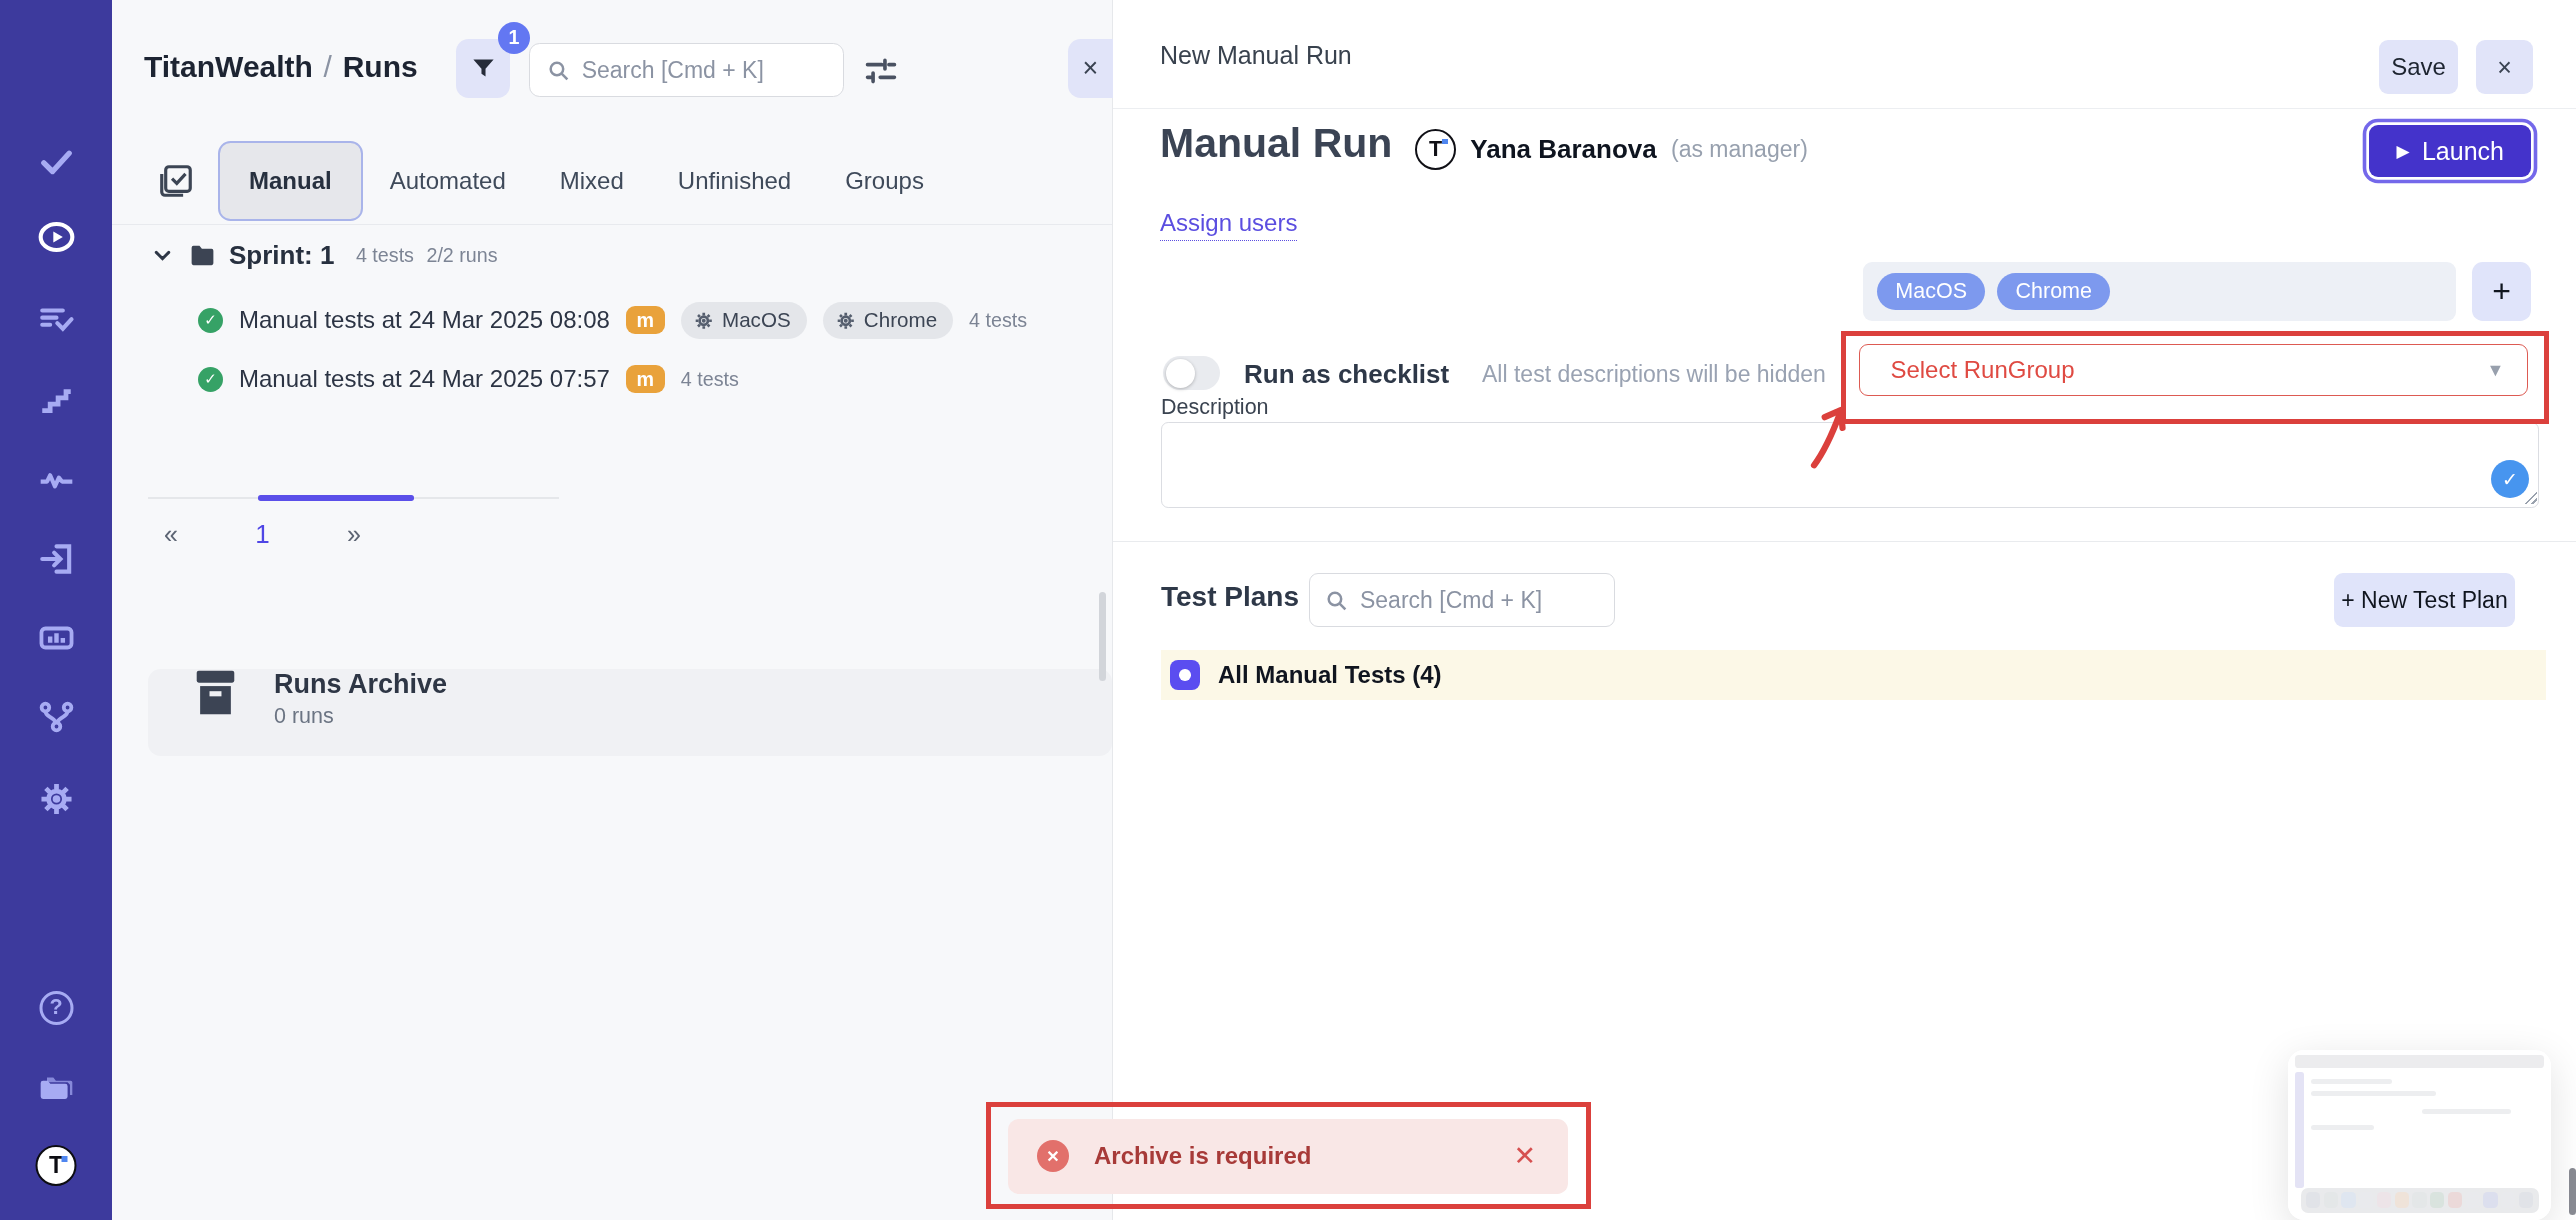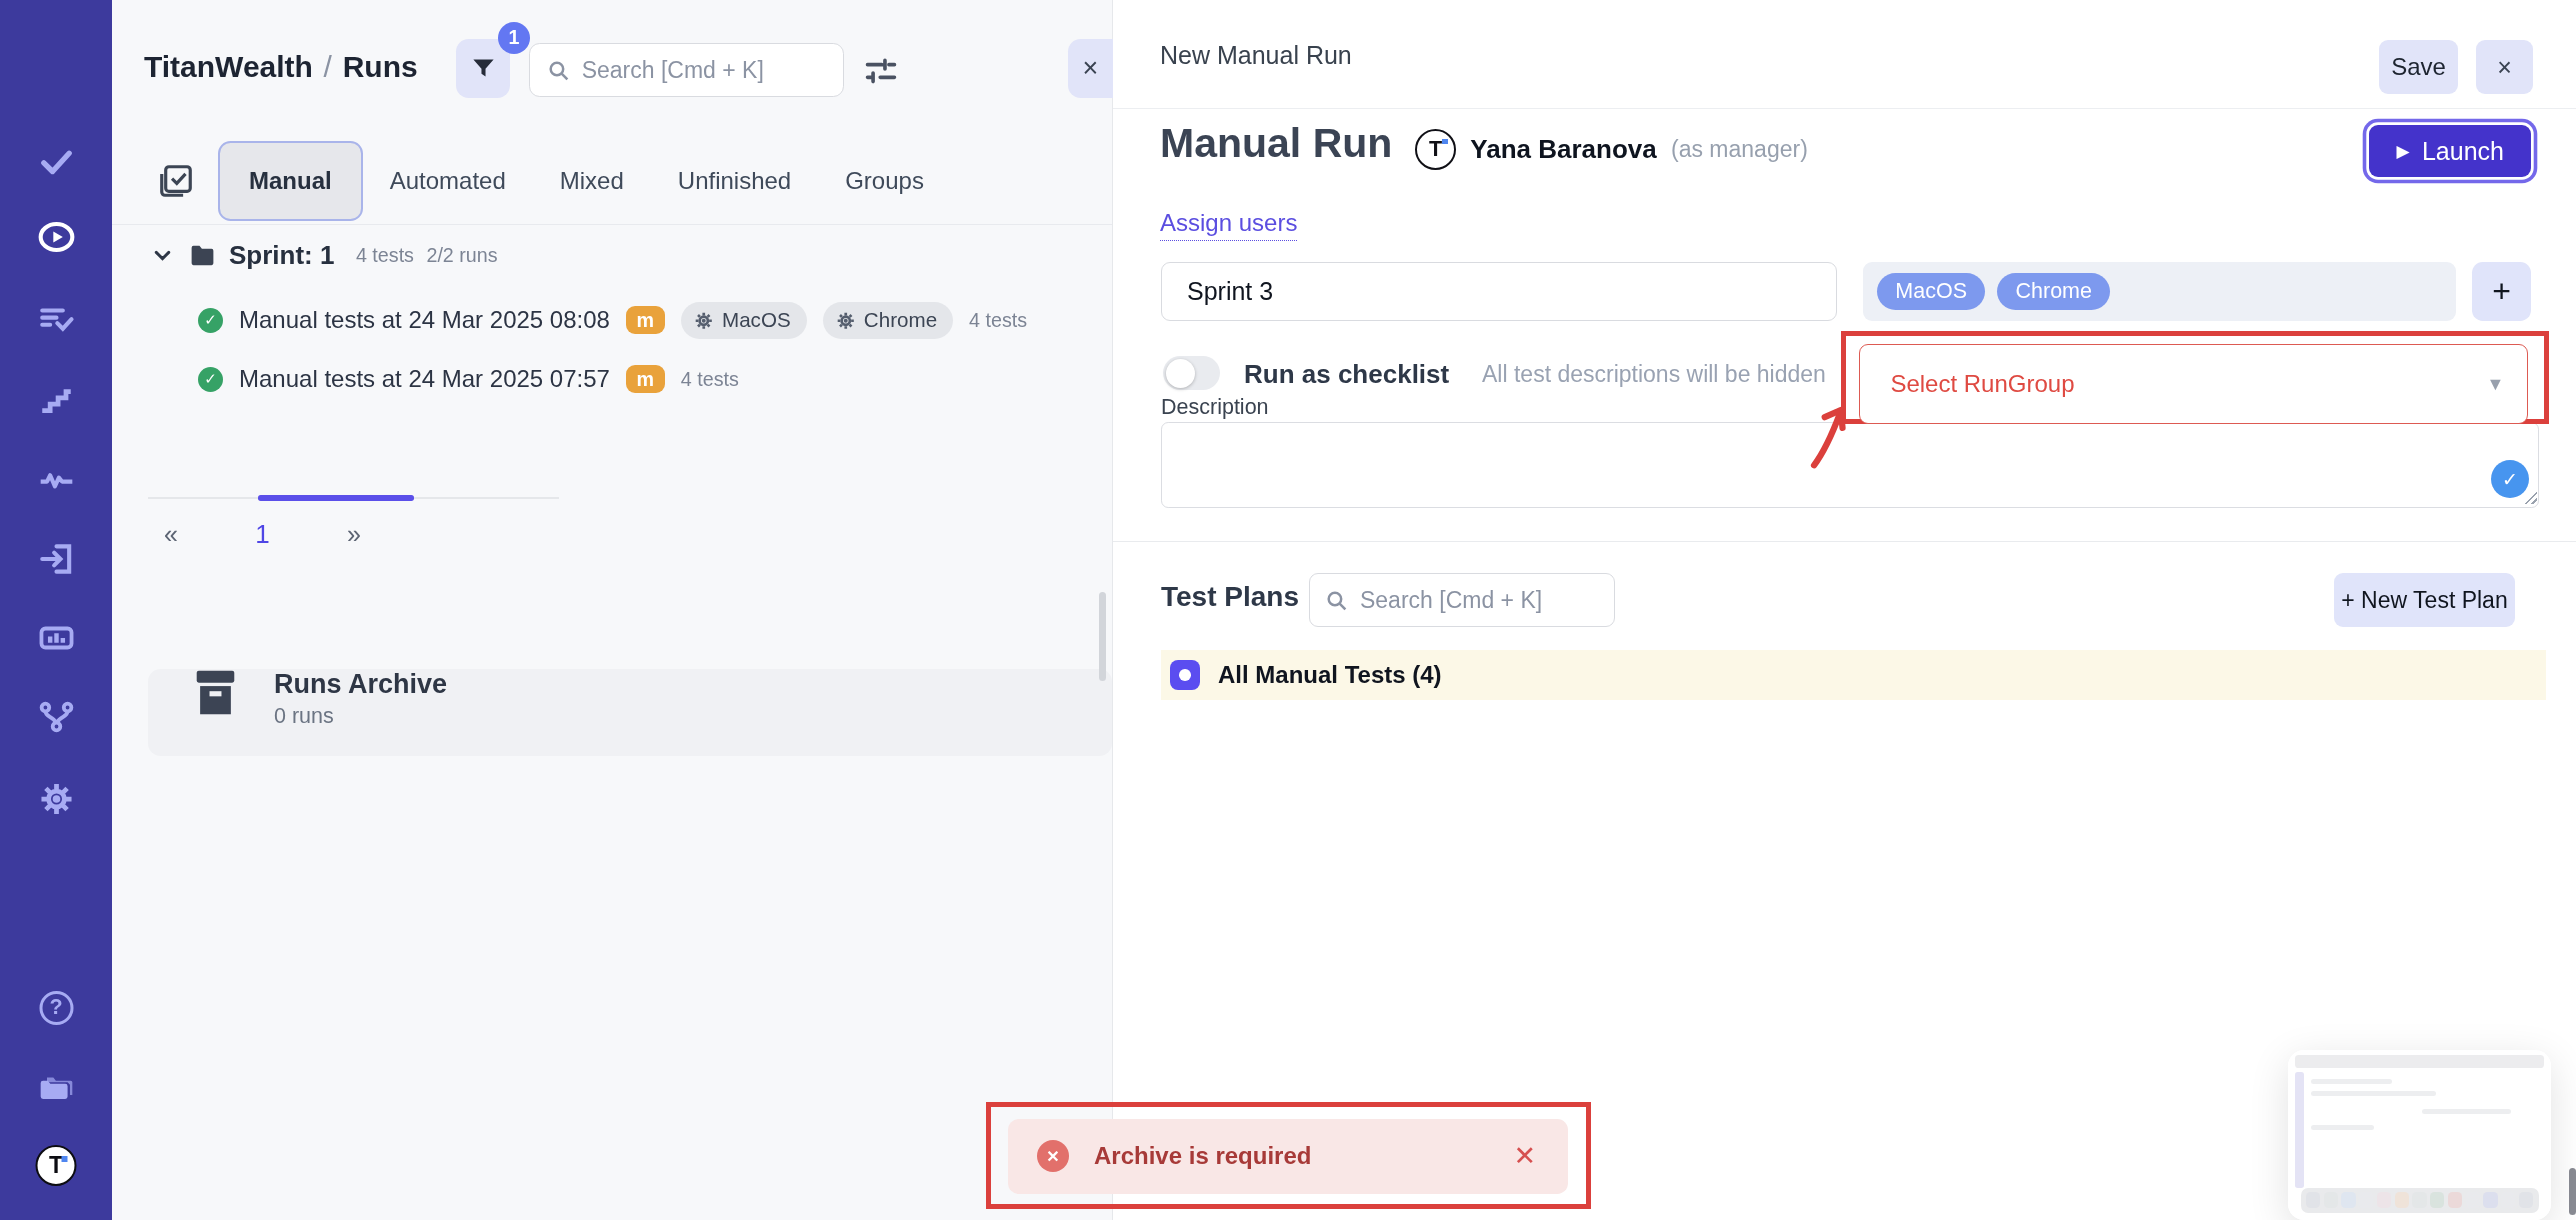--- a/index.html
+++ b/index.html
@@ -74,21 +74,21 @@
   .assign-link { position:absolute; left:47px; top:209px; font-size:24px; color:#5b4ee0; border-bottom:1.8px dotted #5b4ee0; padding-bottom:2.7px; cursor:pointer; }
   .run-input { position:absolute; left:48px; top:262px; width:676px; height:59px; border:1.8px solid #d9dbe0; border-radius:9px; font-size:25px; font-family:inherit; color:#10151f; padding:0 25px; outline:none; background:#fff; }
   .tags-box { position:absolute; left:750px; top:262px; width:593px; height:59px; background:#edf0f6; border-radius:9px; display:flex; align-items:center; gap:12.5px; padding:0 14.3px; }
   .blue-pill { background:#7d99ee; color:#fff; font-size:21.5px; border-radius:894px; padding:6.3px 18px; cursor:pointer; }
   .plus-btn { position:absolute; left:1359px; top:262px; width:59px; height:59px; background:#e0e4fa; border:none; border-radius:10.7px; font-size:32px; color:#10151f; font-family:inherit; cursor:pointer; }
   .toggle { position:absolute; left:50px; top:356px; width:57px; height:34px; background:#e9ebef; border-radius:894px; cursor:pointer; }
   .toggle i { position:absolute; left:2.7px; top:2.7px; width:29px; height:29px; background:#fff; border-radius:50%; box-shadow:0 0.9px 3.6px rgba(0,0,0,.25); }
   .chk-label { position:absolute; left:131px; top:359px; font-size:26px; font-weight:bold; color:#2e3848; }
   .chk-hint { position:absolute; left:369px; top:361px; font-size:23px; color:#99a2b2; }
   .rg-annotation { position:absolute; left:728px; top:331px; width:708px; height:93px; border:5.4px solid #db403c; z-index:20; }
-  .rg-select { position:absolute; left:13.4px; top:8px; width:669px; height:80px; background:#fff; border:1.8px solid #dd5a52; border-radius:9px; display:flex; align-items:center; cursor:pointer; }
+  .rg-select { position:absolute; left:13.4px; top:8px; width:669px; height:52px; background:#fff; border:1.8px solid #dd5a52; border-radius:9px; display:flex; align-items:center; cursor:pointer; }
   .rg-select .rg-text { font-size:24px; color:#df4a42; margin-left:30px; }
   .rg-select .rg-caret { position:absolute; right:23px; font-size:18px; color:#98a0ad; }
   .desc-label { position:absolute; left:48px; top:395px; font-size:21.5px; color:#3a4350; }
   .desc-area { position:absolute; left:48px; top:422px; width:1378px; height:86px; border:1.8px solid #dbdde2; border-radius:7.2px; resize:none; outline:none; font-family:inherit; font-size:23px; padding:12.5px 18px; color:#222; background:#fff; }
   .desc-resize { position:absolute; left:1410px; top:490px; width:14.3px; height:14.3px; background:
     linear-gradient(135deg, transparent 0 55%, #9aa2ae 55% 63%, transparent 63% 78%, #9aa2ae 78% 86%, transparent 86%); }
   .blue-check { position:absolute; left:1378px; top:460px; width:38px; height:38px; border-radius:50%; background:#4795ef; color:#fff; font-size:19px; display:flex; align-items:center; justify-content:center; z-index:6; cursor:pointer; }
   .red-arrow { position:absolute; left:685px; top:401px; width:57px; height:68px; z-index:21; color:#db403c; }
   .mid-divider { position:absolute; left:0; top:541px; width:100%; height:0.9px; background:#e9ebee; }
   .tp-title { position:absolute; left:48px; top:581px; font-size:28px; font-weight:bold; color:#2e3848; }
@@ -338,21 +338,20 @@
       <span class="owner-name">Yana Baranova</span>
       <span class="owner-role">(as manager)</span>
     </div>
     <button class="launch-btn">
       <span class="tri">▶</span>
       <span>Launch</span>
     </button>
 
     <a class="assign-link">Assign users</a>
 
-    <input class="run-input" type="text" value="Sprint 3" style="">
     <div class="tags-box">
       <span class="blue-pill">MacOS</span>
       <span class="blue-pill">Chrome</span>
     </div>
     <button class="plus-btn">+</button>
 
     <div class="toggle">
         <i></i>
       </div>
     <span class="chk-label">Run as checklist</span>

